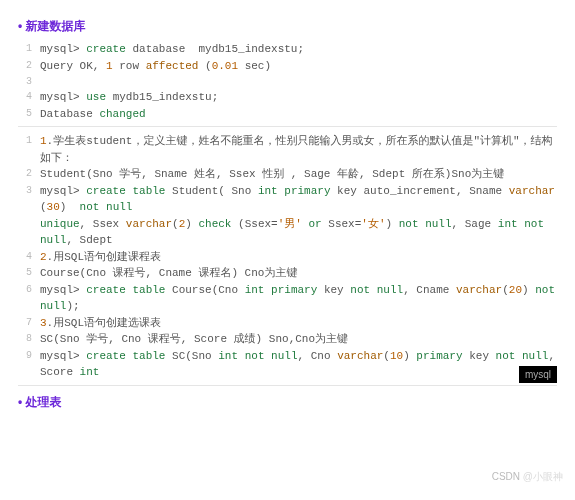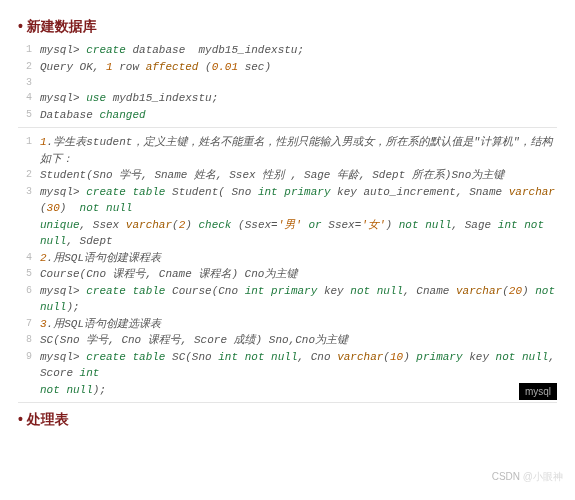--- a/index.html
+++ b/index.html
@@ -1,24 +1,24 @@
 <!DOCTYPE html>
 <html><head>
 <meta charset="utf-8">
 <style>
   * { margin: 0; padding: 0; box-sizing: border-box; }
   body { font-family: -apple-system, BlinkMacSystemFont, "Segoe UI", Arial, sans-serif; background: #fff; width: 575px; height: 500px; overflow: hidden; position: relative; }
   .page { padding: 10px 18px; }
   h1 { font-size: 22px; font-weight: 700; color: #222; margin-bottom: 10px; }
-  h3 { font-size: 14px; font-weight: 700; color: #7f1d1d; margin: 8px 0 6px 0; }
+  h3 { font-size: 12px; font-weight: 700; color: #6d28d9; margin: 8px 0 6px 0; }
   h3::before { content: "• "; }
   .code-block { position: relative; font-family: "Courier New", Consolas, monospace; font-size: 11px; line-height: 1.5; border-bottom: 1px solid #e5e5e5; padding-bottom: 4px; margin-bottom: 6px; }
   .code-line { display: flex; }
   .ln { display: inline-block; width: 14px; text-align: right; color: #bbb; margin-right: 8px; flex-shrink: 0; user-select: none; font-size: 10px; }
-  .code { white-space: pre-wrap; word-break: break-all; color: #555; flex: 1; font-style: italic; }
+  .code { white-space: pre-wrap; word-break: break-all; color: #555; flex: 1; }
   .kw { color: #1f7a3d; }
   .ty { color: #1f7a3d; }
   .fn { color: #a05a00; }
   .num { color: #b35c00; }
   .str { color: #b35c00; }
   .tag { position: absolute; right: 0; bottom: 2px; font-size: 10px; color: #aaa; font-family: -apple-system, sans-serif; background: #000000; padding: 1px 6px; }
   .footer { position: absolute; right: 12px; bottom: 16px; font-size: 10px; color: #bbb; }
   .footer .at { opacity: 0.55; }
 </style>
 </head>
@@ -84,24 +84,20 @@
         <span class="code"><span class="num">3</span><span>.用SQL语句创建选课表</span></span>
       </div>
     <div class="code-line">
         <span class="ln">8</span>
         <span class="code">SC(Sno 学号, Cno 课程号, Score 成绩) Sno,Cno为主键</span>
       </div>
     <div class="code-line">
         <span class="ln">9</span>
         <span class="code"><span>mysql&gt; </span><span class="kw">create</span><span> </span><span class="kw">table</span><span> SC(Sno </span><span class="ty">int</span><span> </span><span class="kw">not</span><span> </span><span class="kw">null</span><span>, Cno </span><span class="fn">varchar</span><span>(</span><span class="num">10</span><span>) </span><span class="kw">primary</span><span> key </span><span class="kw">not</span><span> </span><span class="kw">null</span><span>, Score </span><span class="ty">int</span></span>
       </div>
-    <div class="code-line">
-        <span class="ln"></span>
-        <span class="code"><span class="kw">not</span><span> </span><span class="kw">null</span><span>);</span></span>
-      </div>
     <div class="tag">mysql</div>
   </div>
 
   <h3>处理表</h3>
 
 </div>
 
 <div class="footer"><span>CSDN </span><span class="at">@小眼神</span></div>
 
 </body></html>

